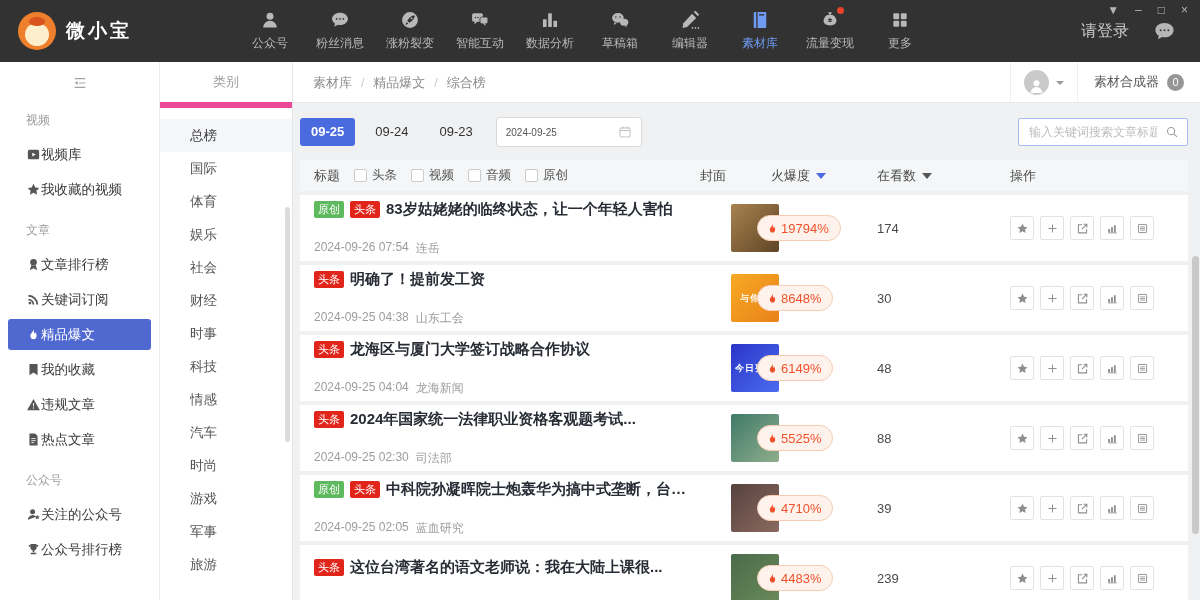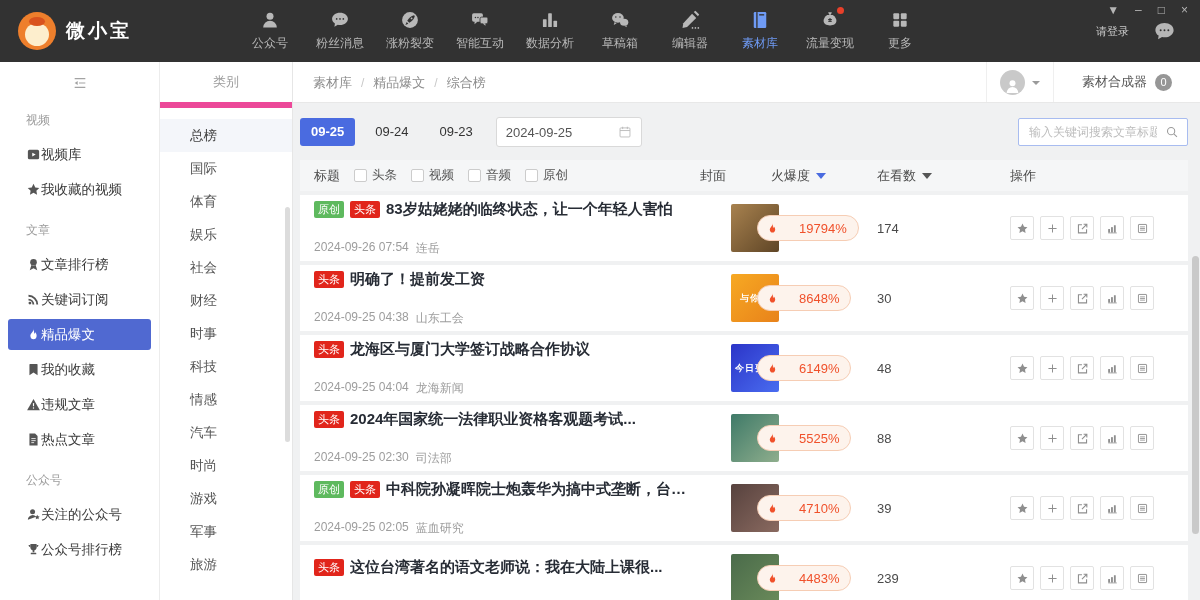--- a/index.html
+++ b/index.html
@@ -20,21 +20,21 @@
   .mascot::before{content:'';position:absolute;left:11px;top:5px;width:16px;height:9px;border-radius:50%;background:#d9531e;z-index:1;}
   .logo-text{color:#fff;font-size:19px;font-weight:bold;letter-spacing:3px;}
   .topnav{display:flex;gap:18px;margin-left:112px;}
   .nav-item{display:flex;flex-direction:column;align-items:center;gap:5px;min-width:52px;
             color:#b8b8b8;font-size:12px;cursor:pointer;}
   .nav-item .icon{width:20px;height:20px;position:relative;}
   .nav-item.active{color:#6f9bf5;}
   .icon.has-dot::after{content:'';position:absolute;top:-3px;right:-4px;width:7px;height:7px;
             border-radius:50%;background:#e8402a;}
   .topbar-right{margin-left:auto;display:flex;align-items:center;gap:24px;padding-right:6px;}
-  .login{color:#c8c8c8;font-size:11px;cursor:pointer;}
+  .login{color:#c8c8c8;font-size:16px;cursor:pointer;}
   .chat-fab{width:23px;height:23px;color:#b5b5b5;cursor:pointer;}
 
   
   .body-row{display:flex;height:538px;}
 
   
   .sidebar{width:160px;background:#fff;border-right:1px solid #ececec;box-sizing:border-box;flex-shrink:0;}
   .collapse{padding:13px 0 2px;text-align:center;color:#a3a3a3;}
   .collapse .icon{width:18px;height:16px;cursor:pointer;}
   .sb-sec{padding:15px 0 8px 26px;font-size:12px;color:#9c9c9c;}
@@ -59,33 +59,33 @@
   .bc-bar{height:40px;background:#fff;border-bottom:1px solid #e8e8e8;display:flex;align-items:center;
           padding-left:20px;flex-shrink:0;}
   .bc-item{font-size:13px;color:#8c8c8c;cursor:pointer;}
   .bc-sep{margin:0 9px;color:#c8c8c8;font-size:12px;}
   .bc-right{margin-left:auto;display:flex;height:100%;}
   .avatar-box{display:flex;align-items:center;gap:7px;padding:0 13px;border-left:1px solid #efefef;cursor:pointer;}
   .avatar{width:25px;height:25px;border-radius:50%;background:#c9c9c9;color:#fff;display:flex;
           align-items:flex-end;justify-content:center;overflow:hidden;}
   .avatar .icon{width:17px;height:17px;}
   .caret-down{width:0;height:0;border:4.5px solid transparent;border-top-color:#9a9a9a;margin-top:5px;}
-  .composer{display:flex;align-items:center;gap:8px;padding:0 28px;border-left:1px solid #efefef;
+  .composer{display:flex;align-items:center;gap:8px;padding:0 16px;border-left:1px solid #efefef;
             font-size:13px;color:#555;cursor:pointer;}
   .count-badge{width:17px;height:17px;border-radius:50%;background:#969696;color:#fff;font-size:11px;
             display:flex;align-items:center;justify-content:center;}
 
   .content{padding:14px 12px 0 7px;flex:1;overflow:hidden;}
   .filter-row{display:flex;align-items:center;}
   .date-tabs{display:flex;gap:9px;}
   .date-tab{height:28px;line-height:28px;padding:0 11px;font-size:13px;color:#333;border-radius:3px;cursor:pointer;}
   .date-tab.active{background:#4a6be0;color:#fff;font-weight:bold;}
   .date-picker{margin-left:12px;width:126px;height:28px;border:1px solid #d9d9d9;border-radius:3px;
           background:#fff;display:flex;align-items:center;justify-content:space-between;
-          padding:0 9px;font-size:13px;color:#555;cursor:pointer;}
+          padding:0 9px;font-size:10px;color:#555;cursor:pointer;}
   .date-picker .icon{width:14px;height:14px;color:#b8b8b8;}
   .search-box{margin-left:auto;width:152px;height:26px;border:1px solid #a8bcf0;border-radius:2px;
           background:#fff;display:flex;align-items:center;padding:0 8px;gap:6px;}
   .search-box input{border:0;outline:0;flex:1;font-size:12px;color:#333;min-width:0;font-family:inherit;background:transparent;}
   .search-box input::placeholder{color:#bdbdbd;}
   .search-box .icon{width:14px;height:14px;color:#9a9a9a;}
 
   
   .grid{display:grid;grid-template-columns:1fr 66px 120px 133px 178px;align-items:center;}
   .table-header{margin-top:13px;height:31px;background:#f5f6f7;font-size:13px;color:#4a4a4a;}
@@ -103,21 +103,21 @@
   .cell-title{padding-left:14px;min-width:0;overflow:hidden;}
   .t-line{display:flex;align-items:center;gap:6px;min-width:0;overflow:hidden;}
   .badge{font-size:11px;line-height:1;padding:3px 4px;border-radius:2px;color:#fff;flex-shrink:0;}
   .badge.original{background:#5eb95e;}
   .badge.headline{background:#e1251b;}
   .t-text{font-size:15px;font-weight:bold;color:#272c35;white-space:nowrap;overflow:hidden;
           text-overflow:ellipsis;cursor:pointer;}
   .t-meta{margin-top:21px;font-size:12px;color:#9d9d9d;display:flex;gap:7px;}
   .cover{width:48px;height:48px;border-radius:2px;display:flex;align-items:center;justify-content:center;
          color:#fff;font-size:9px;font-weight:bold;letter-spacing:1px;overflow:hidden;cursor:pointer;text-align:center;margin-left:40px;}
-  .heat-pill{display:inline-flex;align-items:center;gap:20px;height:24px;padding:0 11px 0 8px;
+  .heat-pill{display:inline-flex;align-items:center;gap:2px;height:24px;padding:0 11px 0 8px;
          border:1px solid #f6cdb4;border-radius:13px;background:#fdf3ec;color:#f0512b;font-size:13px;}
   .heat-pill .icon{width:13px;height:13px;}
   .cell-views{font-size:13px;color:#4a4a4a;}
   .cell-actions{display:flex;gap:6px;}
   .act-btn{width:22px;height:22px;border:1px solid #e2e2e2;border-radius:2px;background:#fff;
          display:flex;align-items:center;justify-content:center;color:#8e8e8e;cursor:pointer;}
   .act-btn .icon{width:13px;height:13px;}
 
   .main-scrollbar{position:absolute;right:1px;top:186px;bottom:4px;width:7px;}
   .main-scrollbar .thumb{width:7px;height:278px;margin-top:8px;border-radius:4px;background:#c9c9c9;}

